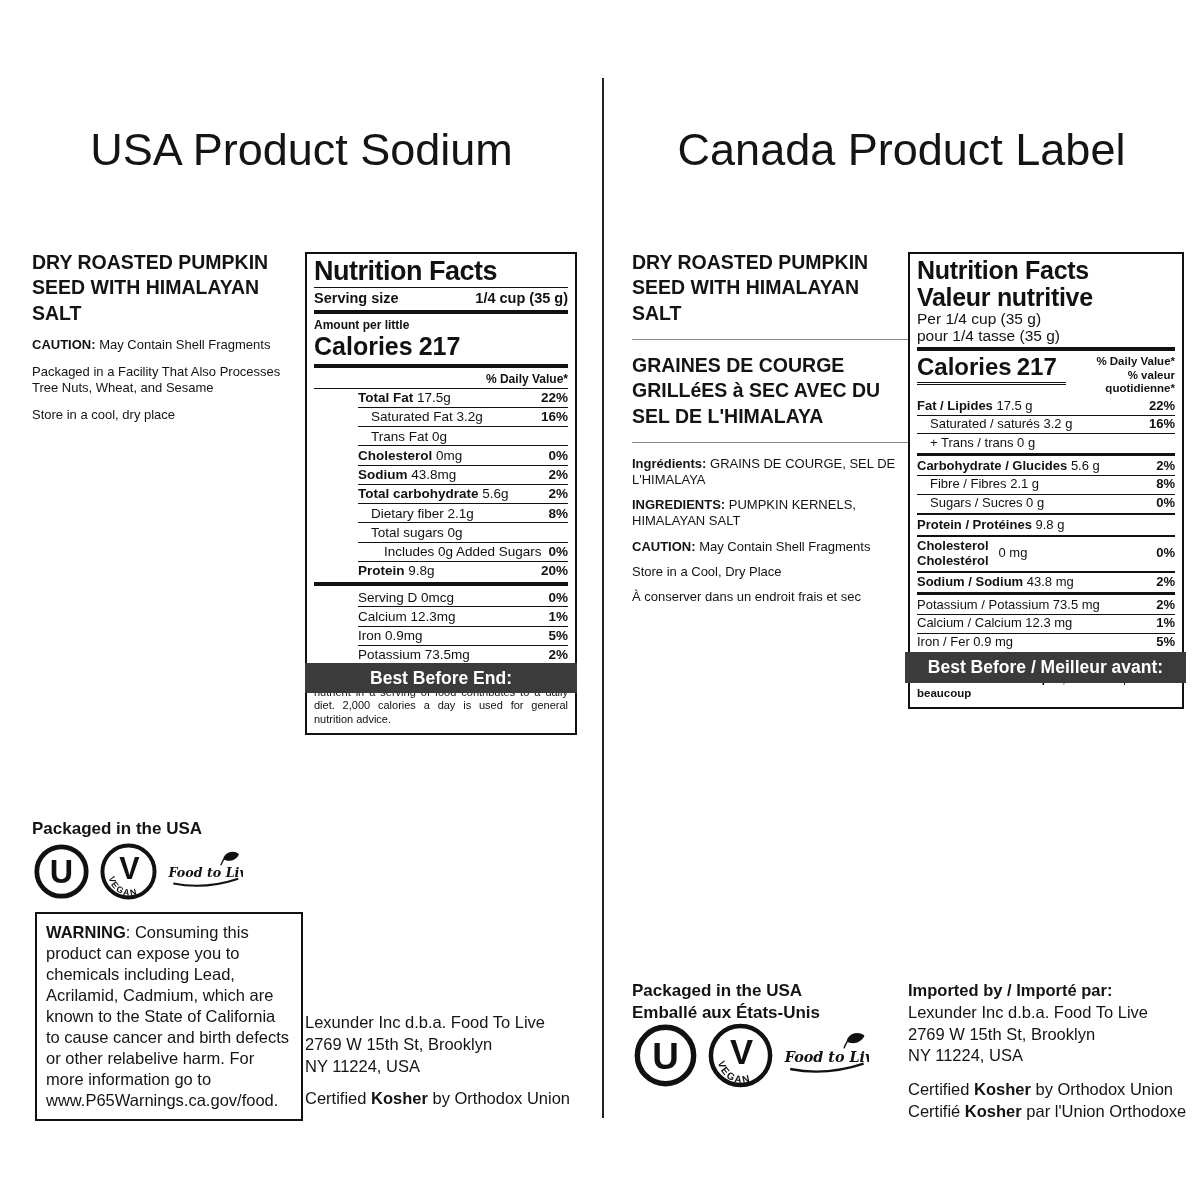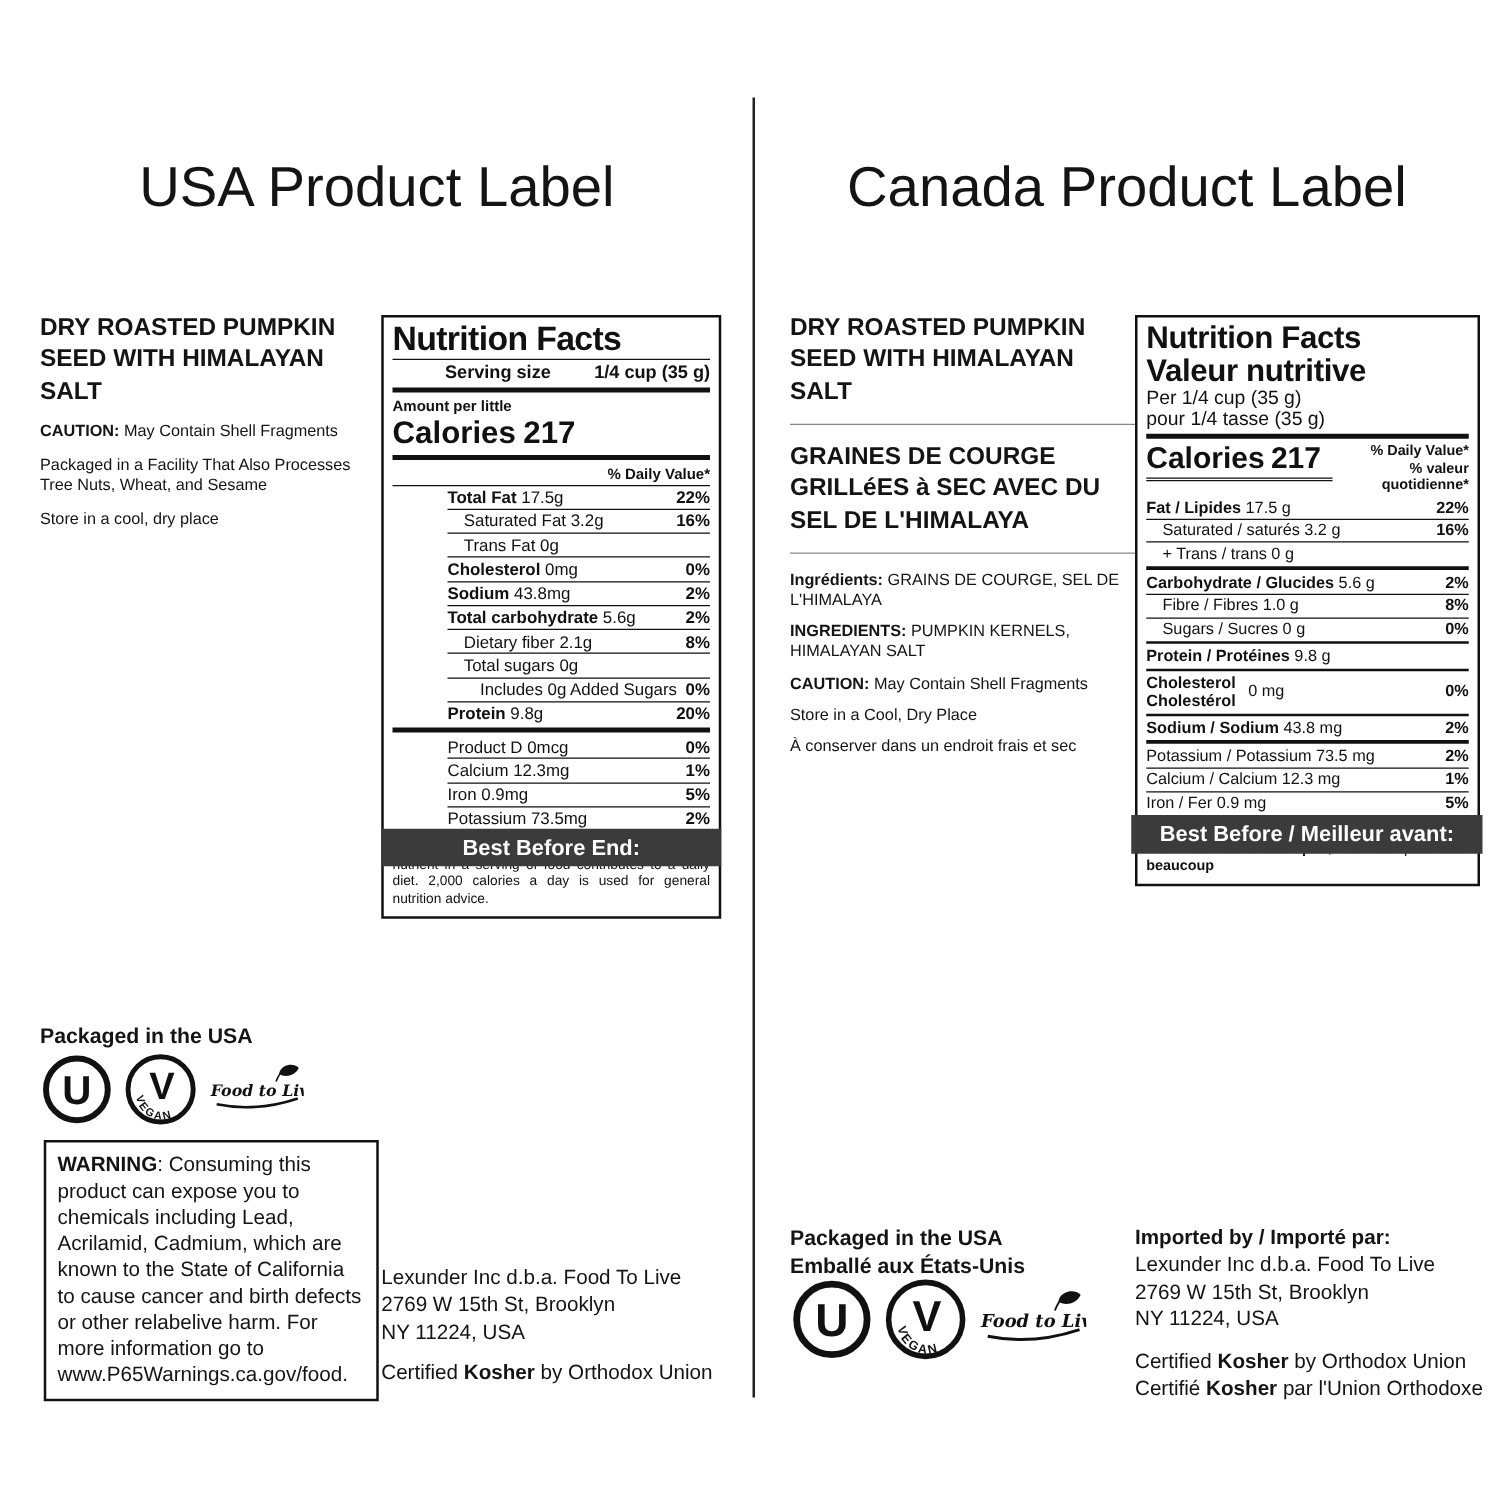--- a/index.html
+++ b/index.html
@@ -29,21 +29,21 @@
   .h4{height:4px;margin:2px 0;}
   .rule{border-top:1px solid #111;}
   .nrow{display:flex;justify-content:space-between;align-items:baseline;line-height:1.13;padding:1.5px 0;}
   .nrow .nl{white-space:nowrap;}
   .nrow .dv{margin-left:auto;padding-left:6px;text-align:center;}
   .bt{border-top:1px solid #111;}
 
   
   .nf-usa{left:305px;top:252px;width:272px;padding:3px 7px 7px;}
   .nf-usa .nf-title{font-size:27px;font-weight:bold;letter-spacing:-0.5px;line-height:1.05;padding-bottom:2px;}
-  .serv-row{display:flex;justify-content:space-between;font-size:14.5px;font-weight:bold;padding:2px 0;margin-left:42px;}
+  .serv-row{display:flex;justify-content:space-between;font-size:14.5px;font-weight:bold;padding:2px 0;}
   .amt-label{font-size:12px;font-weight:bold;padding-top:2px;}
   .cal-row{font-size:25px;font-weight:bold;line-height:1.05;padding:1px 0 2px;}
   .cal-row span{margin-right:6px;}
   .dv-hdr{font-size:12px;font-weight:bold;text-align:right;border-bottom:1px solid #111;padding:2px 0;}
   #usa-rows,#usa-vits{font-size:13.5px;margin-left:44px;}
   .foot{font-size:11px;line-height:1.2;text-align:justify;margin:3px 0 0;}
 
   
   .nf-ca{left:908px;top:252px;width:276px;padding:3px 7px 6px;}
   .nf-ca .nf-title2{font-size:25px;font-weight:bold;letter-spacing:-0.3px;line-height:1.06;}
@@ -77,21 +77,21 @@
   .kosher{margin:11px 0 0;}
   .kosher div{line-height:1.35;}
 </style>
 </head>
 <body>
 
 <div class="canvas">
 
   <div class="divider"></div>
 
-  <div class="title usa-title">USA Product Label</div>
+  <div class="title usa-title">USA Product Sodium</div>
   <div class="title ca-title">Canada Product Label</div>
 
   <div class="abs info usa-info">
     <div class="pname">DRY ROASTED PUMPKIN SEED WITH HIMALAYAN SALT</div>
     <p><b>CAUTION:</b><span> May Contain Shell Fragments</span></p>
     <p>Packaged in a Facility That Also Processes Tree Nuts, Wheat, and Sesame</p>
     <p>Store in a cool, dry place</p>
   </div>
 
   <div class="abs nf nf-usa">
@@ -144,21 +144,21 @@
           <b class="dv">0%</b>
         </div>
         <div class="nrow bt">
           <span class="nl"><b>Protein</b><span> 9.8g</span></span>
           <b class="dv">20%</b>
         </div>
       </div>
     <div class="bar h4"></div>
     <div id="usa-vits">
         <div class="nrow">
-          <span class="nl"><span>Product D 0mcg</span></span>
+          <span class="nl"><span>Serving D 0mcg</span></span>
           <b class="dv">0%</b>
         </div>
         <div class="nrow bt">
           <span class="nl"><span>Calcium 12.3mg</span></span>
           <b class="dv">1%</b>
         </div>
         <div class="nrow bt">
           <span class="nl"><span>Iron 0.9mg</span></span>
           <b class="dv">5%</b>
         </div>
@@ -245,21 +245,21 @@
         </div>
         <div class="nrow bt" style="padding-left: 13px;">
           <span class="nl"><span>+ Trans / trans 0 g</span></span>
         </div>
         <div class="bar" style="height: 3px; margin: 1px 0px;"></div>
         <div class="nrow">
           <span class="nl"><b>Carbohydrate / Glucides</b><span> 5.6 g</span></span>
           <b class="dv">2%</b>
         </div>
         <div class="nrow bt" style="padding-left: 13px;">
-          <span class="nl"><span>Fibre / Fibres 1.0 g</span></span>
+          <span class="nl"><span>Fibre / Fibres 2.1 g</span></span>
           <b class="dv">8%</b>
         </div>
         <div class="nrow bt" style="padding-left: 13px;">
           <span class="nl"><span>Sugars / Sucres 0 g</span></span>
           <b class="dv">0%</b>
         </div>
         <div class="bar" style="height: 2px; margin: 1px 0px;"></div>
         <div class="nrow">
           <span class="nl"><b>Protein / Protéines</b><span> 9.8 g</span></span>
         </div>

